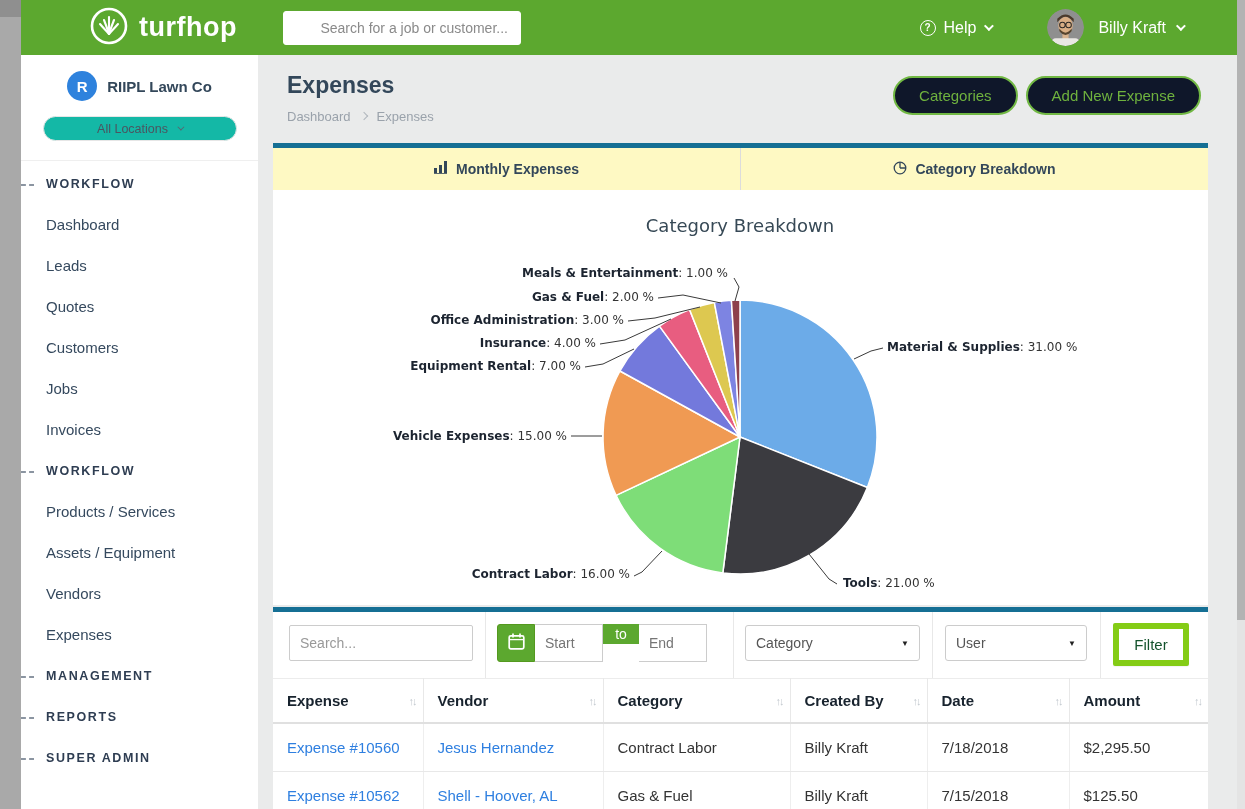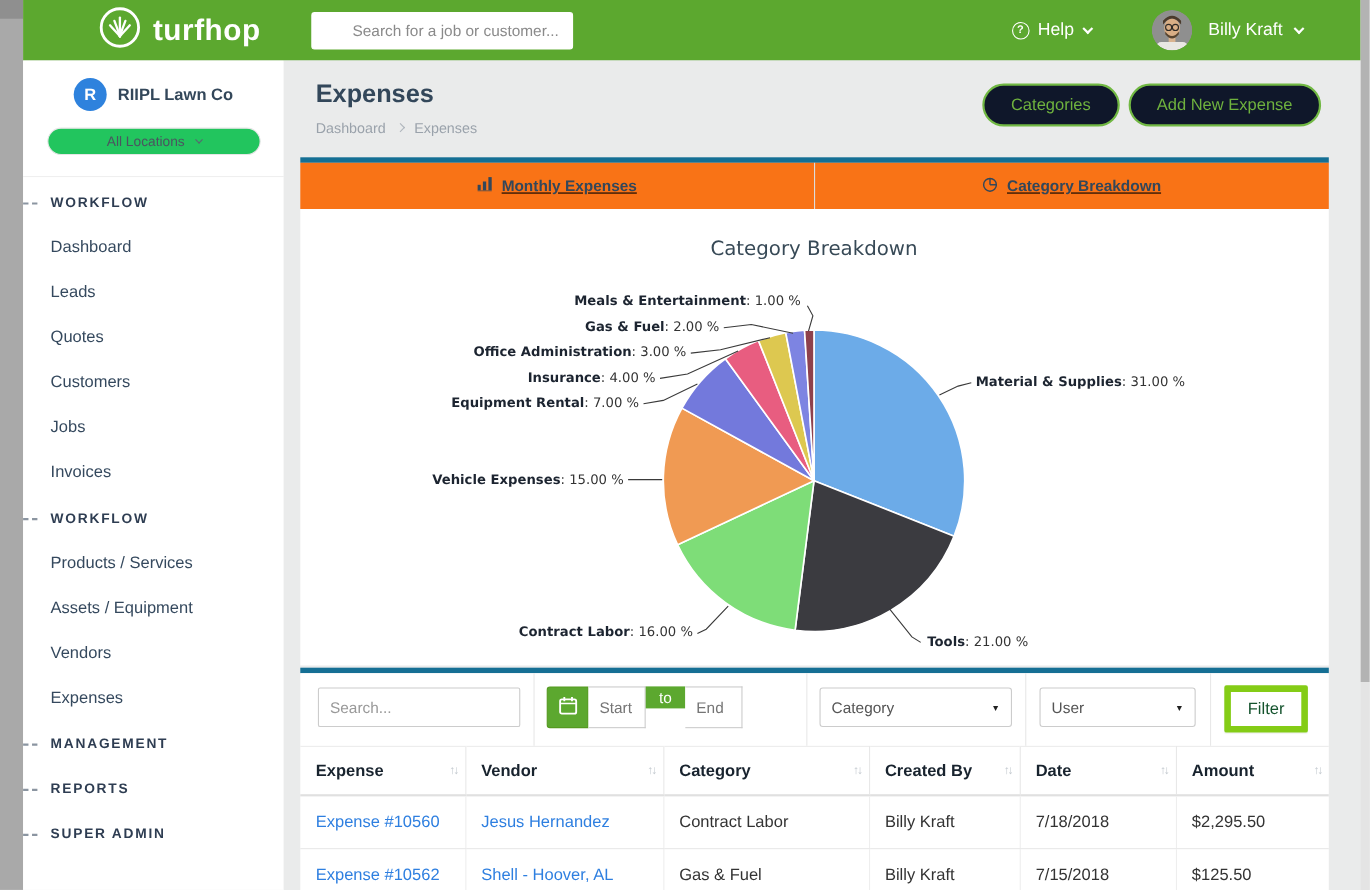--- a/index.html
+++ b/index.html
@@ -34,21 +34,21 @@
   .avatar{width:37px;height:37px;border-radius:50%;overflow:hidden;flex:0 0 auto;}
   .username{display:flex;align-items:center;gap:10px;font-size:16px;margin-left:14px;cursor:pointer;}
 
   
   .sidebar{position:absolute;left:21px;top:55px;width:237px;bottom:0;background:#fff;}
   .company{display:flex;align-items:center;justify-content:center;gap:10px;padding-top:16px;height:46px;}
   .r-badge{width:30px;height:30px;border-radius:50%;background:#2e82dd;color:#fff;font-weight:bold;
     font-size:15px;display:flex;align-items:center;justify-content:center;}
   .company-name{font-size:15px;font-weight:600;color:#33475a;}
   .loc-pill{display:flex;align-items:center;justify-content:center;gap:9px;margin:15px auto 0;
-    width:194px;height:25px;border-radius:13px;background:#22c55e;border:1px solid #e6e6e6;
+    width:194px;height:25px;border-radius:13px;background:#14b8a6;border:1px solid #e6e6e6;
     color:#4b5560;font-size:12.5px;cursor:pointer;}
   .loc-pill .chev{width:5px;height:5px;border-width:1.5px;color:#5a6470;}
   .sidebar-sep{margin-top:19px;border-top:1px solid #efefef;}
   #side-nav{padding-top:2px;}
   .nav-section{position:relative;height:41px;display:flex;align-items:center;padding-left:25px;}
   .dashes{position:absolute;left:0;top:50%;width:13px;border-top:2px dashed #8b95a1;}
   .nav-section-label{font-size:12.5px;font-weight:bold;letter-spacing:1.6px;color:#2e3d52;}
   .nav-item{height:41px;display:flex;align-items:center;padding-left:25px;font-size:15px;
     color:var(--navy-text);text-decoration:none;cursor:pointer;}
 
@@ -59,36 +59,36 @@
   .breadcrumb{margin-top:8px;display:flex;align-items:center;gap:10px;font-size:13px;color:#9aa2ab;height:18px;}
   .bc-chev{display:inline-block;width:6px;height:6px;border-right:1.6px solid #b0b6bd;
     border-top:1.6px solid #b0b6bd;transform:rotate(45deg);}
   .actions{display:flex;gap:8px;margin-top:5px;}
   .pill-btn{height:39px;padding:0 24px;border:2px solid var(--accent-green);border-radius:20px;
     background:#0f172a;color:#6fb23e;font-size:15px;cursor:pointer;}
 
   .panel{margin:0 29px 0 15px;}
   .chart-panel{margin-top:18px;}
   .teal-bar{height:5px;background:var(--teal-bar);}
-  .tab-row{height:42px;background:#f97316;display:flex;text-decoration:underline;}
+  .tab-row{height:42px;background:#fef9c3;display:flex;}
   .tab{flex:1;display:flex;align-items:center;justify-content:center;gap:8px;font-size:14px;
     font-weight:600;color:#33475a;cursor:pointer;}
   .tab + .tab{border-left:1px solid #dcdcdc;}
   .chart-area{background:#fff;height:415px;}
 
   .grid-panel{margin-top:2px;}
   .filter-row{position:relative;height:66px;background:#fff;}
   .f-divider{position:absolute;top:0;bottom:0;width:1px;background:#e8e8e8;}
   .f-search{position:absolute;left:16px;top:13px;width:184px;height:36px;border:1px solid #ccc;
     border-radius:2px;padding:0 10px;font-size:14px;color:#444;outline:none;}
   .f-search::placeholder{color:#999;}
   .date-group{position:absolute;left:224px;top:12px;height:38px;display:flex;}
   .cal-btn{width:38px;height:38px;background:var(--header-green);border:1px solid #54991f;
     border-radius:3px 0 0 3px;display:flex;align-items:center;justify-content:center;cursor:pointer;}
-  .date-input{width:52px;height:38px;border:1px solid #ccc;border-left:none;padding:16px 10px;
+  .date-input{width:68px;height:38px;border:1px solid #ccc;border-left:none;padding:16px 10px;
     font-size:14px;color:#555;outline:none;}
   .to-badge{width:36px;height:20px;background:var(--header-green);color:#fff;font-size:14px;
     display:flex;align-items:center;justify-content:center;}
   .f-select{position:absolute;top:13px;height:36px;border:1px solid #ccc;border-radius:3px;background:#fff;
     display:flex;align-items:center;justify-content:space-between;padding:0 10px;font-size:14px;color:#555;cursor:pointer;}
   .sel-caret{font-size:8px;color:#222;}
   .filter-btn{position:absolute;left:840px;top:11px;width:76px;height:43px;background:#fff;
     border:6px solid #84cc16;border-radius:2px;font-size:15px;color:#14532d;cursor:pointer;
     box-shadow:0 1px 1px rgba(0,0,0,.05);}
 

